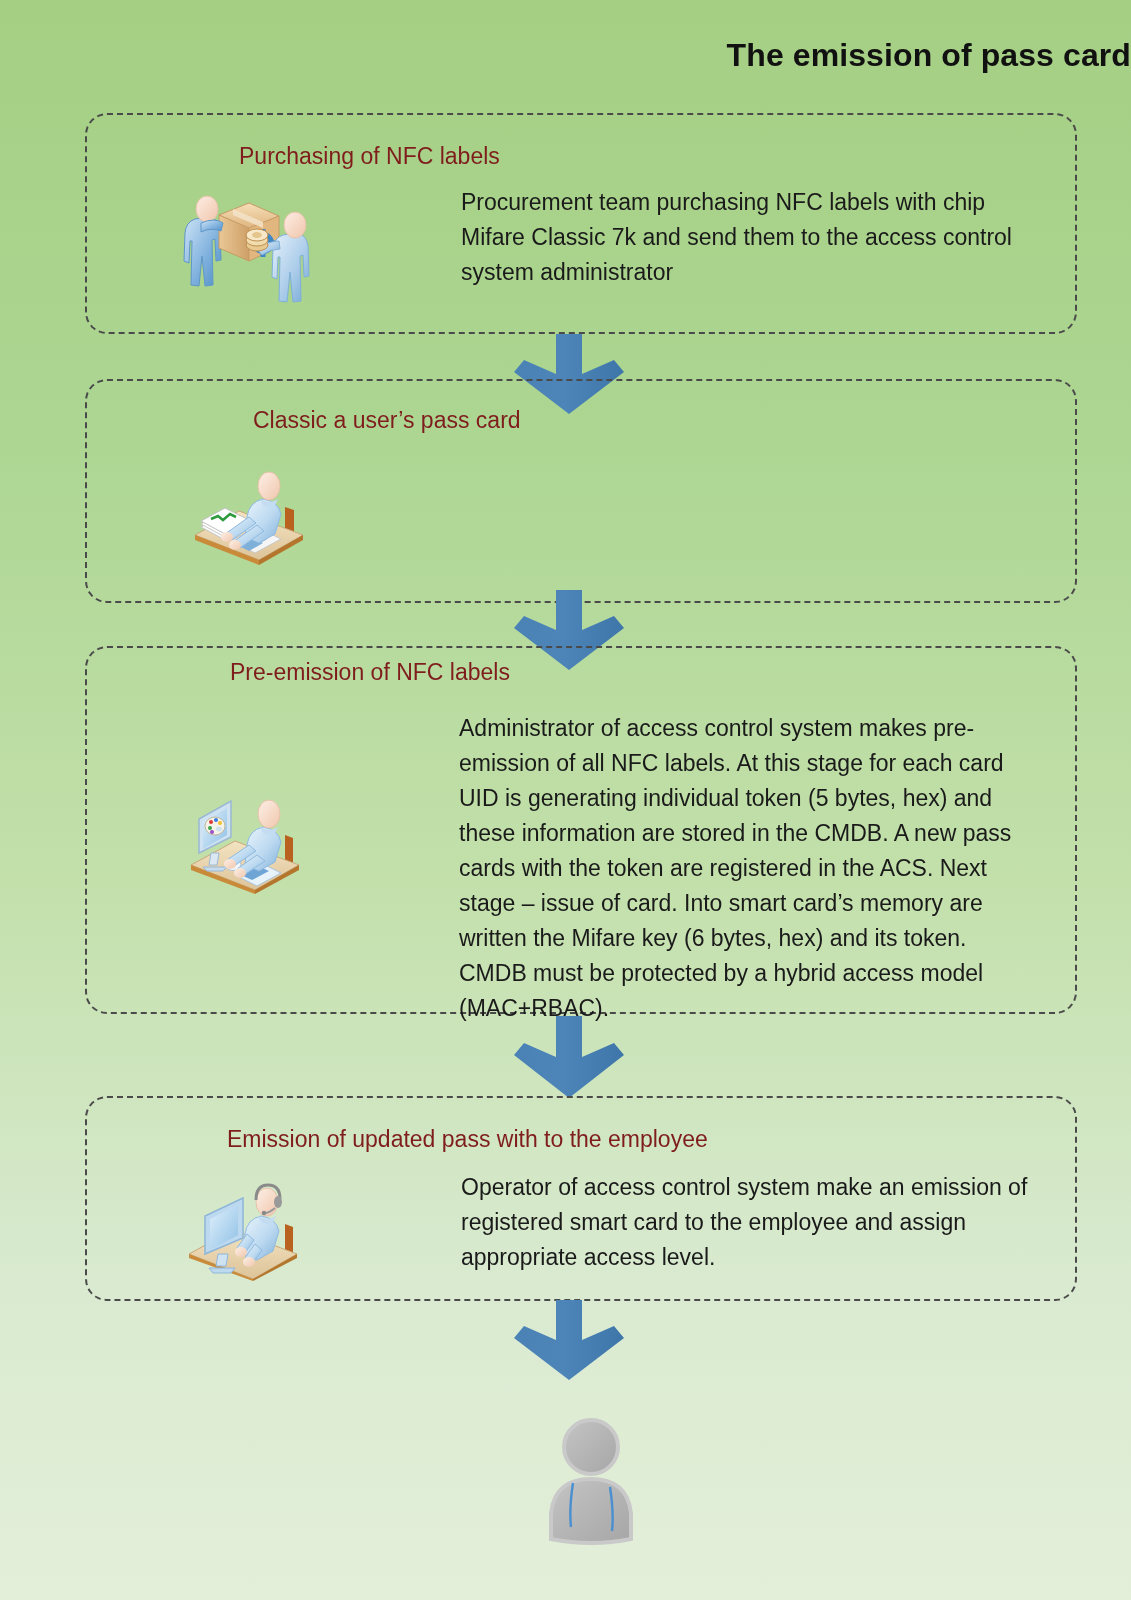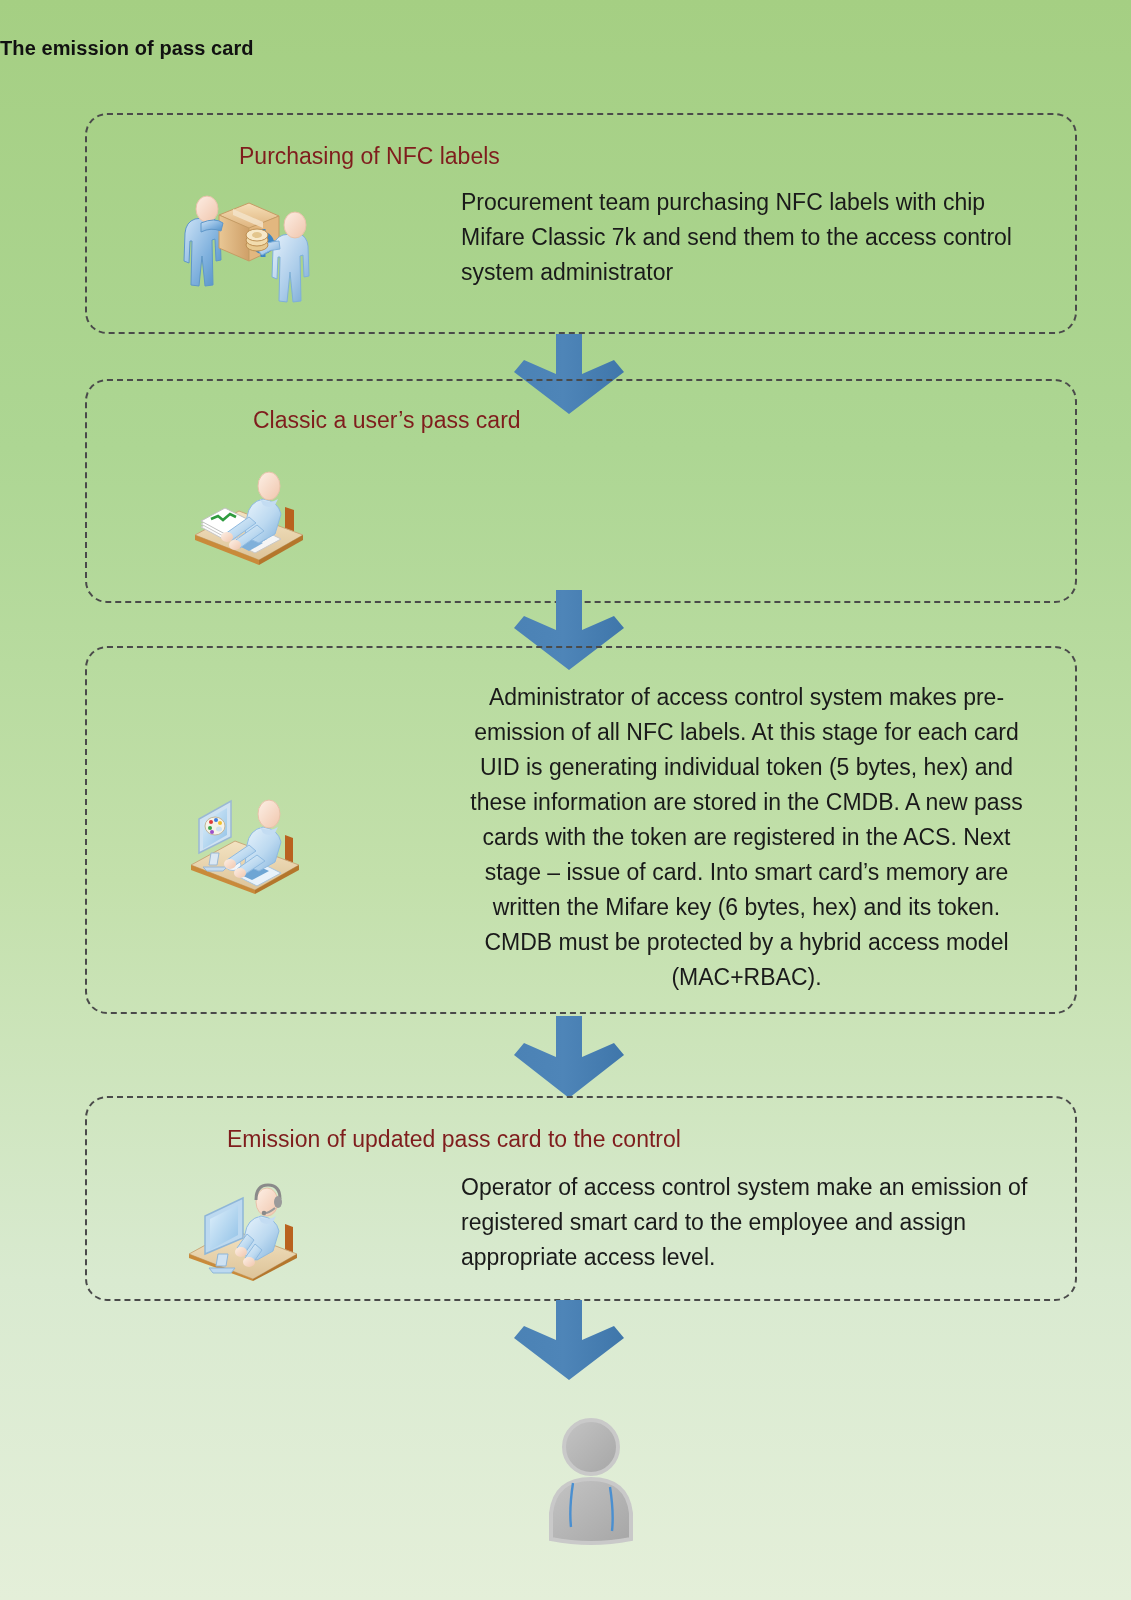--- a/index.html
+++ b/index.html
@@ -14,22 +14,22 @@
     position: relative;
     overflow: hidden;
     color: #1a1a1a;
   }
 
   .page-title {
     position: absolute;
     top: 37px;
     left: 0;
     width: 1131px;
-    text-align: left;
-    font-size: 20px;
+    text-align: right;
+    font-size: 32px;
     font-weight: bold;
     color: #111111;
     letter-spacing: 0.1px;
   }
 
   
   .stage {
     position: absolute;
     left: 85px;
     width: 992px;
@@ -54,21 +54,21 @@
   .stage-4 .stage-heading { left: 140px; top: 28px; }
 
   .stage-body {
     position: absolute;
     font-size: 23px;
     line-height: 35px;
     color: #1a1a1a;
   }
   .stage-1 .stage-body { left: 374px; top: 70px; width: 575px; }
   .stage-2 .stage-body { left: 380px; top: 68px; width: 580px; }
-  .stage-3 .stage-body { left: 372px; top: 32px; width: 575px; text-align: center; }
+  .stage-3 .stage-body { left: 372px; top: 63px; width: 575px; }
   .stage-4 .stage-body { left: 374px; top: 72px; width: 575px; }
 
   .stage-icon {
     position: absolute;
   }
   .stage-1 .stage-icon { left: 80px; top: 58px; }
   .stage-2 .stage-icon { left: 100px; top: 80px; }
   .stage-3 .stage-icon { left: 98px; top: 141px; }
   .stage-4 .stage-icon { left: 98px; top: 78px; }
 
@@ -224,20 +224,21 @@
   </div>
 </div>
 
 <div class="arrow arrow-2">
   <svg width="110" height="80" viewBox="0 0 110 80">
     <path d="M42 0 L68 0 L68 40 L100 26 L110 38 L55 80 L0 38 L10 26 L42 40 Z" fill="url(#arrGrad)"></path>
   </svg>
 </div>
 
 <div class="stage stage-3">
+  <div class="stage-heading">Pre-emission of NFC labels</div>
   <div class="stage-icon">
     <svg width="120" height="105" viewBox="0 0 120 105">
       <defs>
         <linearGradient id="screenA" x1="0" y1="0" x2="1" y2="1">
           <stop offset="0%" stop-color="#dff0fb"></stop>
             <stop offset="100%" stop-color="#8fc0e6"></stop>
         </linearGradient>
       </defs>
 
       <path d="M100 46 l8 3 0 32 -8 -4 z" fill="#b9621f"></path>
@@ -279,21 +280,21 @@
   <div class="stage-body">Administrator of access control system makes pre-emission of all NFC labels. At this stage for each card UID is generating individual token (5 bytes, hex) and these information are stored in the CMDB. A new pass cards with the token are registered in the ACS. Next stage – issue of card. Into smart card’s memory are written the Mifare key (6 bytes, hex) and its token. CMDB must be protected by a hybrid access model (MAC+RBAC).</div>
 </div>
 
 <div class="arrow arrow-3">
   <svg width="110" height="82" viewBox="0 0 110 82">
     <path d="M42 0 L68 0 L68 41 L100 27 L110 39 L55 82 L0 39 L10 27 L42 41 Z" fill="url(#arrGrad)"></path>
   </svg>
 </div>
 
 <div class="stage stage-4">
-  <div class="stage-heading">Emission of updated pass card to the control</div>
+  <div class="stage-heading">Emission of updated pass with to the employee</div>
   <div class="stage-icon">
     <svg width="120" height="105" viewBox="0 0 120 105">
 
       <path d="M100 48 l8 3 0 30 -8 -4 z" fill="#b9621f"></path>
 
       <path d="M4 78 L48 54 L112 78 L68 103 Z" fill="url(#deskA)" stroke="#c9a97a" stroke-width="1"></path>
       <path d="M4 78 L68 103 L68 105 L4 82 Z" fill="#c98a3a"></path>
       <path d="M112 78 L68 103 L68 105 L112 82 Z" fill="#b4762c"></path>
 
       <path d="M20 78 L20 40 L58 22 L58 62 Z" fill="#bcd9f0" stroke="#8fb6d8" stroke-width="1.5"></path>

